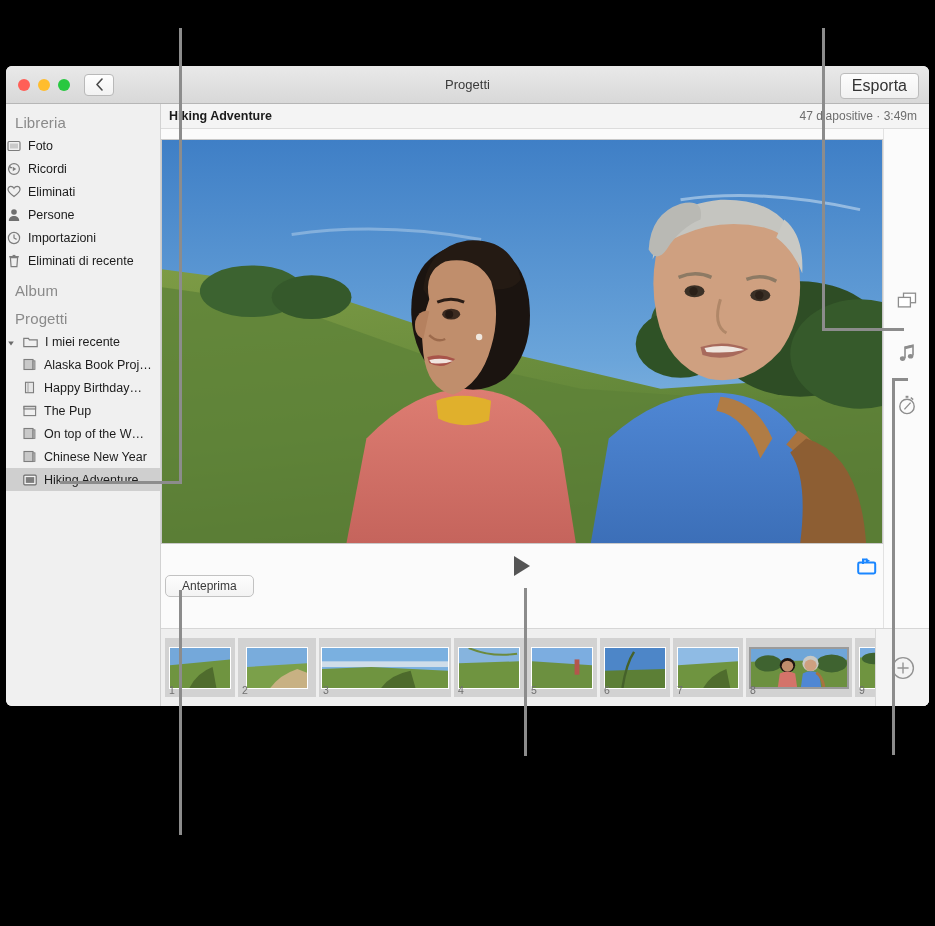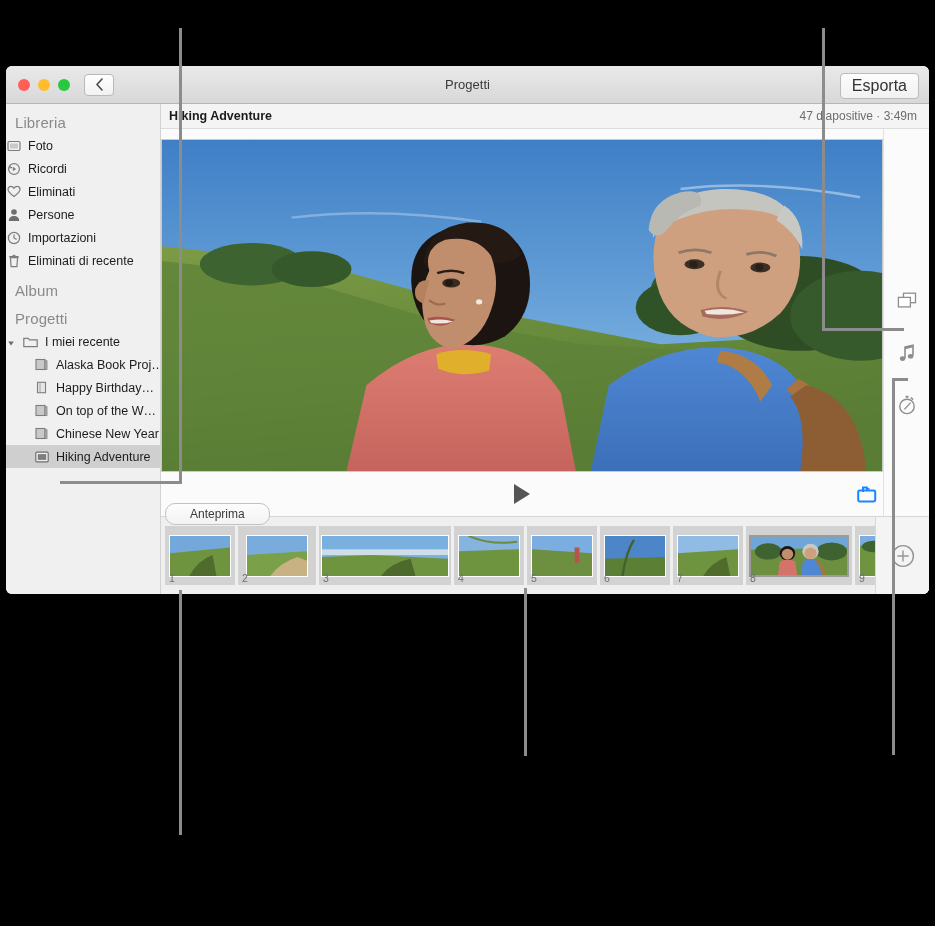--- a/index.html
+++ b/index.html
@@ -9,21 +9,21 @@
     font-family: "Liberation Sans", sans-serif;
     overflow: hidden;
   }
   #root { position: relative; width: 935px; height: 926px; background: #000; }
 
   
   .callout { position: absolute; background: #8c8c8c; z-index: 90; }
 
   
   #window {
-    position: absolute; left: 6px; top: 66px; width: 923px; height: 528px;
+    position: absolute; left: 6px; top: 66px; width: 923px; height: 640px;
     background: #f6f6f6;
     border-radius: 6px;
     overflow: hidden;
     box-shadow: 0 2px 10px rgba(0,0,0,.45);
     z-index: 50;
   }
 
   
   #titlebar {
     position: relative; height: 38px; width: 100%;
@@ -68,21 +68,21 @@
   .sb-header {
     font-size: 15px; color: #8a8a8a; padding: 4px 0 3px 9px; letter-spacing: .1px;
   }
   .sb-item {
     display: flex; align-items: center; height: 23px;
     gap: 7px; color: #1c1c1c;
   }
   .sb-item.selected { background: #cfcfcf; }
   .sb-ico { width: 15px; height: 15px; flex: none; display: flex; align-items: center; justify-content: center; }
   .sb-label { white-space: nowrap; overflow: hidden; }
-  .sb-item.nested { padding-left: 28px; }
+  .sb-item.nested { padding-left: 16px; }
   .sb-disclose { width: 10px; height: 10px; flex: none; margin-left: -9px; }
 
   
   #main { flex: 1; display: flex; flex-direction: column; background: #fbfbfb; min-width: 0; }
   #proj-header {
     height: 25px; background: #f4f4f4; border-bottom: 1px solid #dcdcdc;
     display: flex; align-items: center; padding: 0 12px 0 8px;
     font-size: 12px;
   }
   #proj-name { font-weight: bold; color: #1b1b1b; font-size: 12.5px; }
@@ -95,23 +95,23 @@
     position: relative; width: 722px; height: 405px;
     border: 1px solid #c9c9c9; overflow: hidden; background: #6aa0d8;
   }
   #photo svg { display: block; width: 100%; height: 100%; }
 
   #playbar {
     width: 722px; height: 44px; position: relative;
     display: flex; align-items: center;
   }
   #preview-btn {
-    margin-left: 4px; padding: 3px 24px; font-size: 12px; color: #3a3a3a;
+    margin-left: 4px; padding: 3px 16px; font-size: 12px; color: #3a3a3a;
     background: linear-gradient(#fdfdfd, #f3f3f3);
-    border: 1px solid #c2c2c2; border-radius: 10px; margin-top: 40px;
+    border: 1px solid #c2c2c2; border-radius: 5px; margin-top: 40px;
   }
   #play-btn {
     position: absolute; left: 50%; transform: translateX(-50%);
     width: 26px; height: 26px; display: flex; align-items: center; justify-content: center;
   }
   #loop-btn { position: absolute; right: 4px; width: 24px; height: 24px;
               display: flex; align-items: center; justify-content: center; }
 
   
   #rail {
@@ -279,20 +279,29 @@
         <div class="sb-item nested">
           <span class="sb-ico">
             <svg width="13" height="13" viewBox="0 0 13 13">
               <rect x="2.5" y="1.3" width="8" height="10.4" fill="#e6e6e6" stroke="#7d7d7d" stroke-width="1.1"></rect>
               <line x1="5" y1="1.3" x2="5" y2="11.7" stroke="#9a9a9a" stroke-width="0.9"></line>
             </svg>
           </span>
           <span class="sb-label">Happy Birthday…</span>
         </div>
 
+        <div class="sb-item nested">
+          <span class="sb-ico">
+            <svg width="14" height="12" viewBox="0 0 14 12">
+              <rect x="1" y="1.4" width="11.6" height="9.2" fill="#f0f0f0" stroke="#7d7d7d" stroke-width="1.1"></rect>
+              <rect x="1" y="1.4" width="11.6" height="2.6" fill="#d8d8d8" stroke="#7d7d7d" stroke-width="1.1"></rect>
+            </svg>
+          </span>
+          <span class="sb-label">The Pup</span>
+        </div>
 
         <div class="sb-item nested">
           <span class="sb-ico">
             <svg width="13" height="13" viewBox="0 0 13 13">
               <rect x="1" y="1.5" width="9" height="10" fill="#c9c9c9" stroke="#7d7d7d" stroke-width="1.1"></rect>
               <rect x="10" y="2.8" width="2" height="8.7" fill="#b5b5b5" stroke="#7d7d7d" stroke-width="0.8"></rect>
             </svg>
           </span>
           <span class="sb-label">On top of the W…</span>
         </div>

